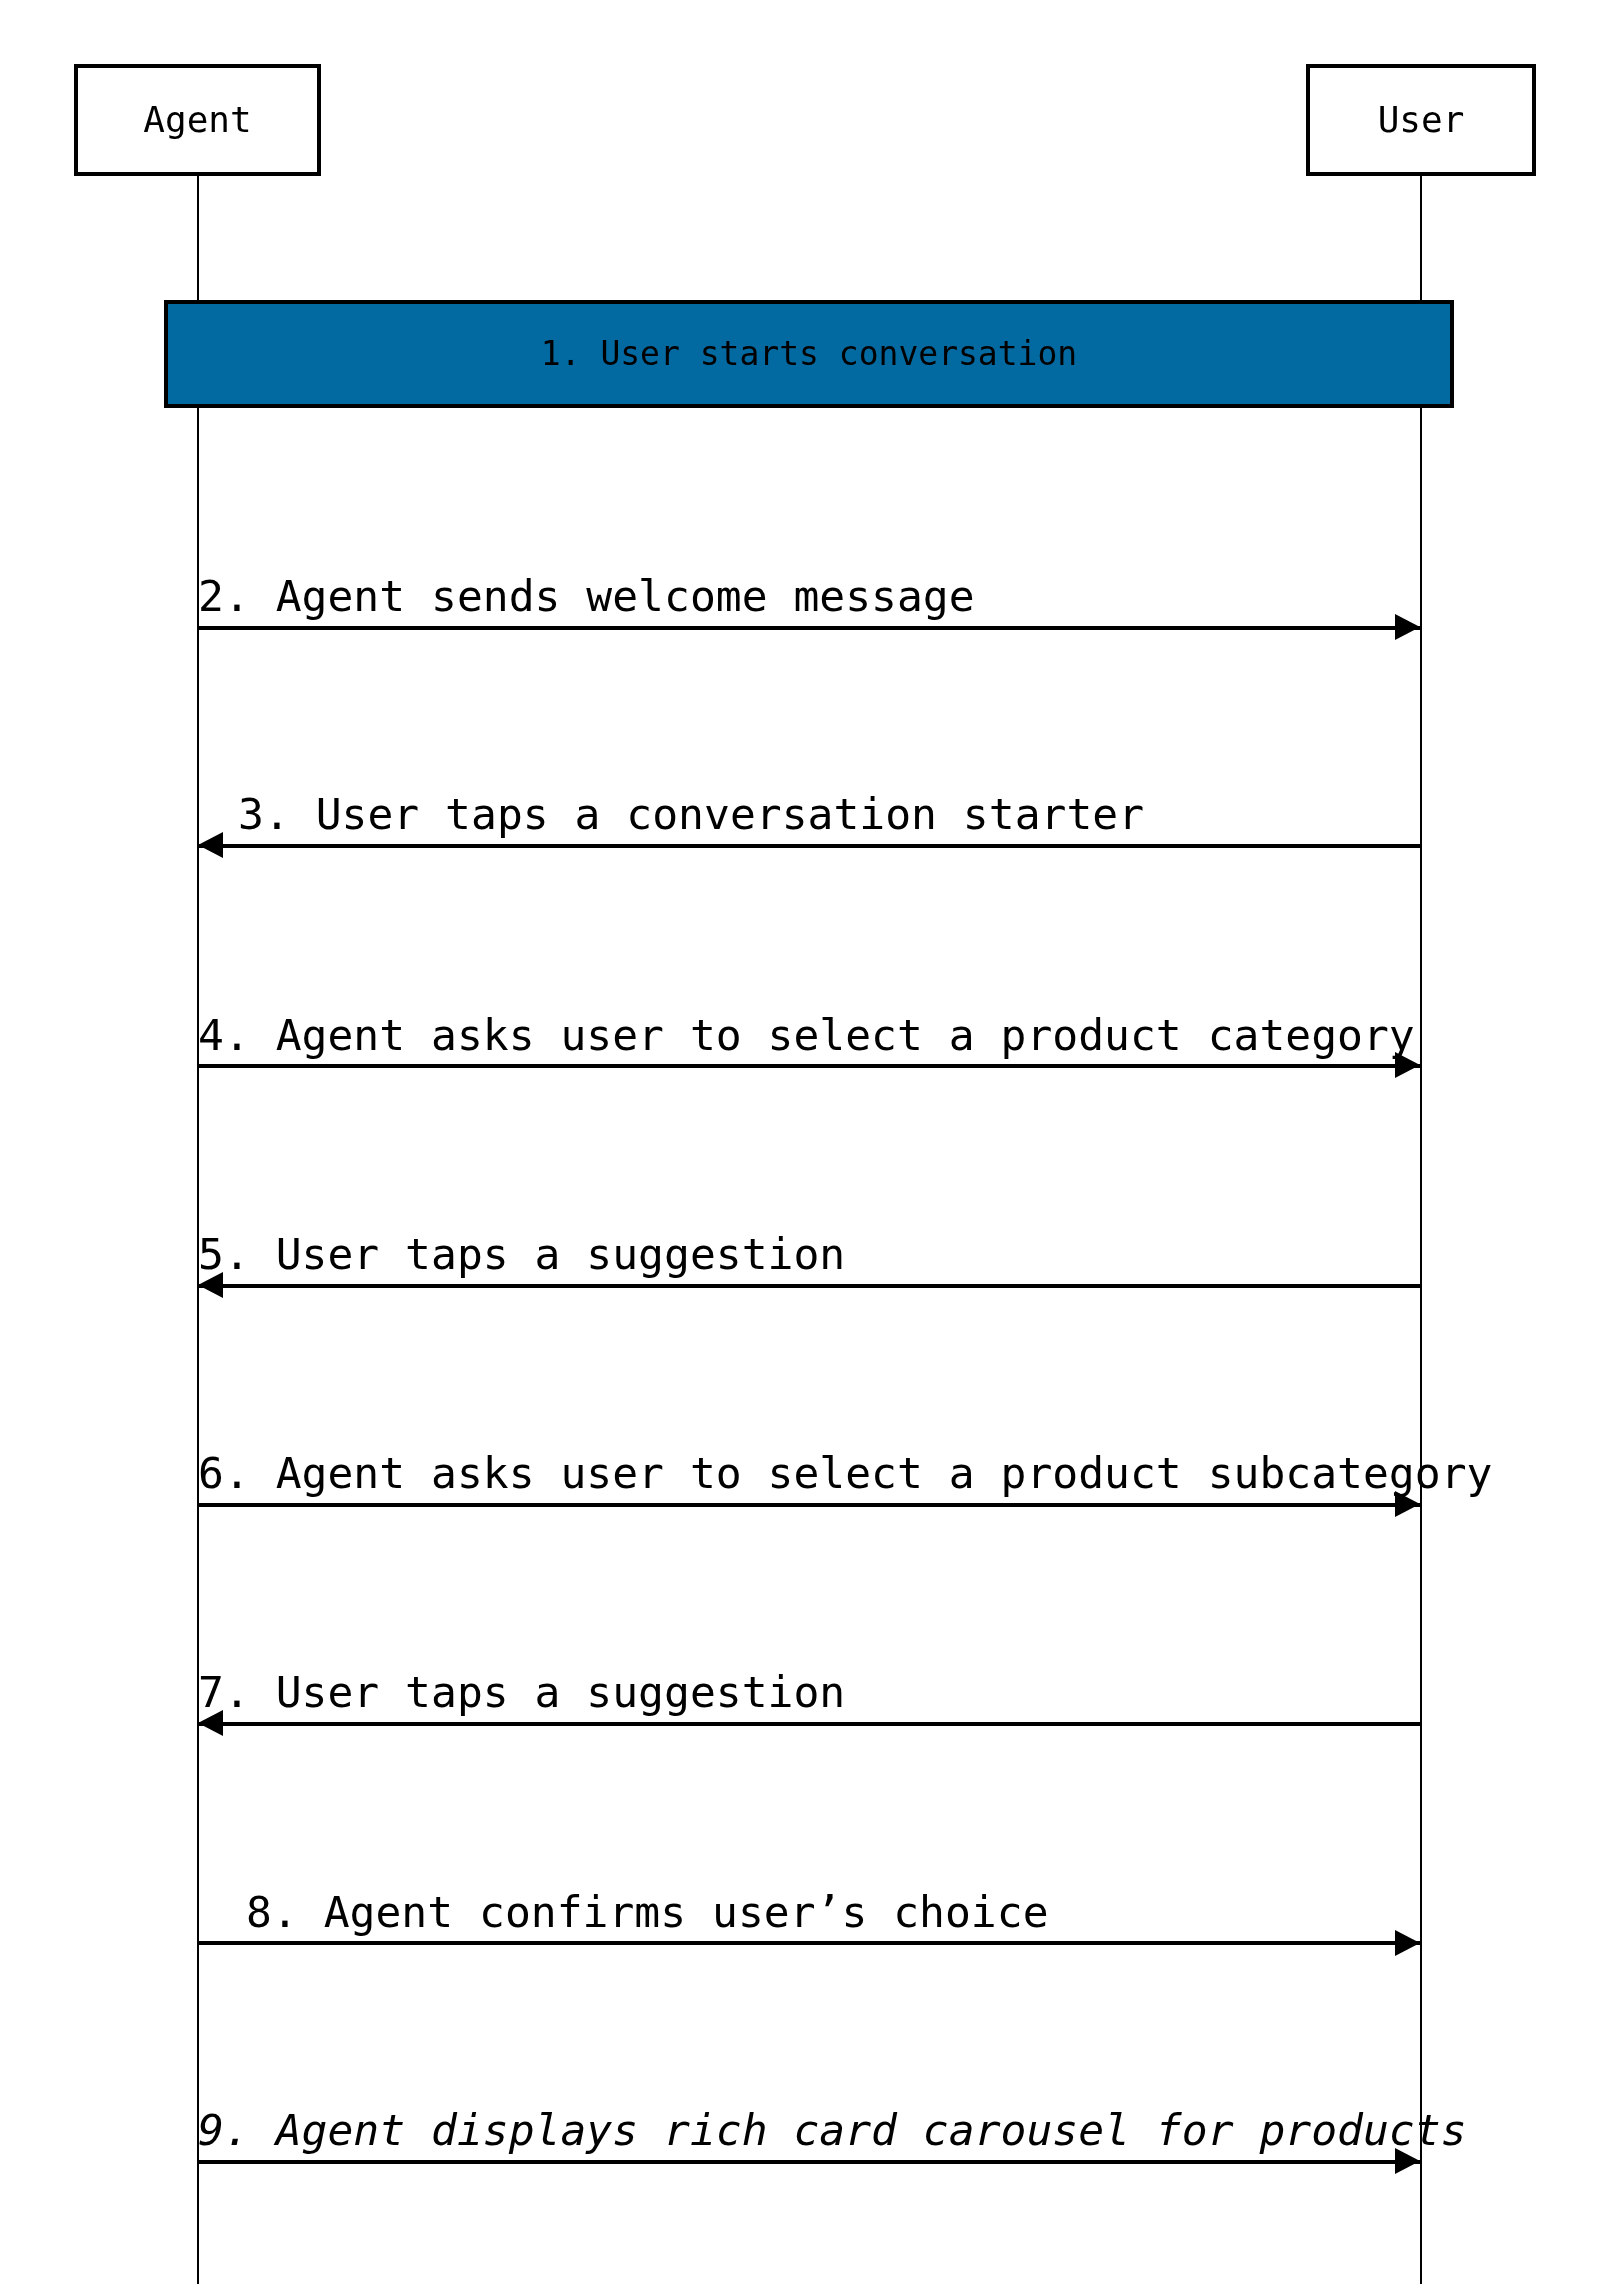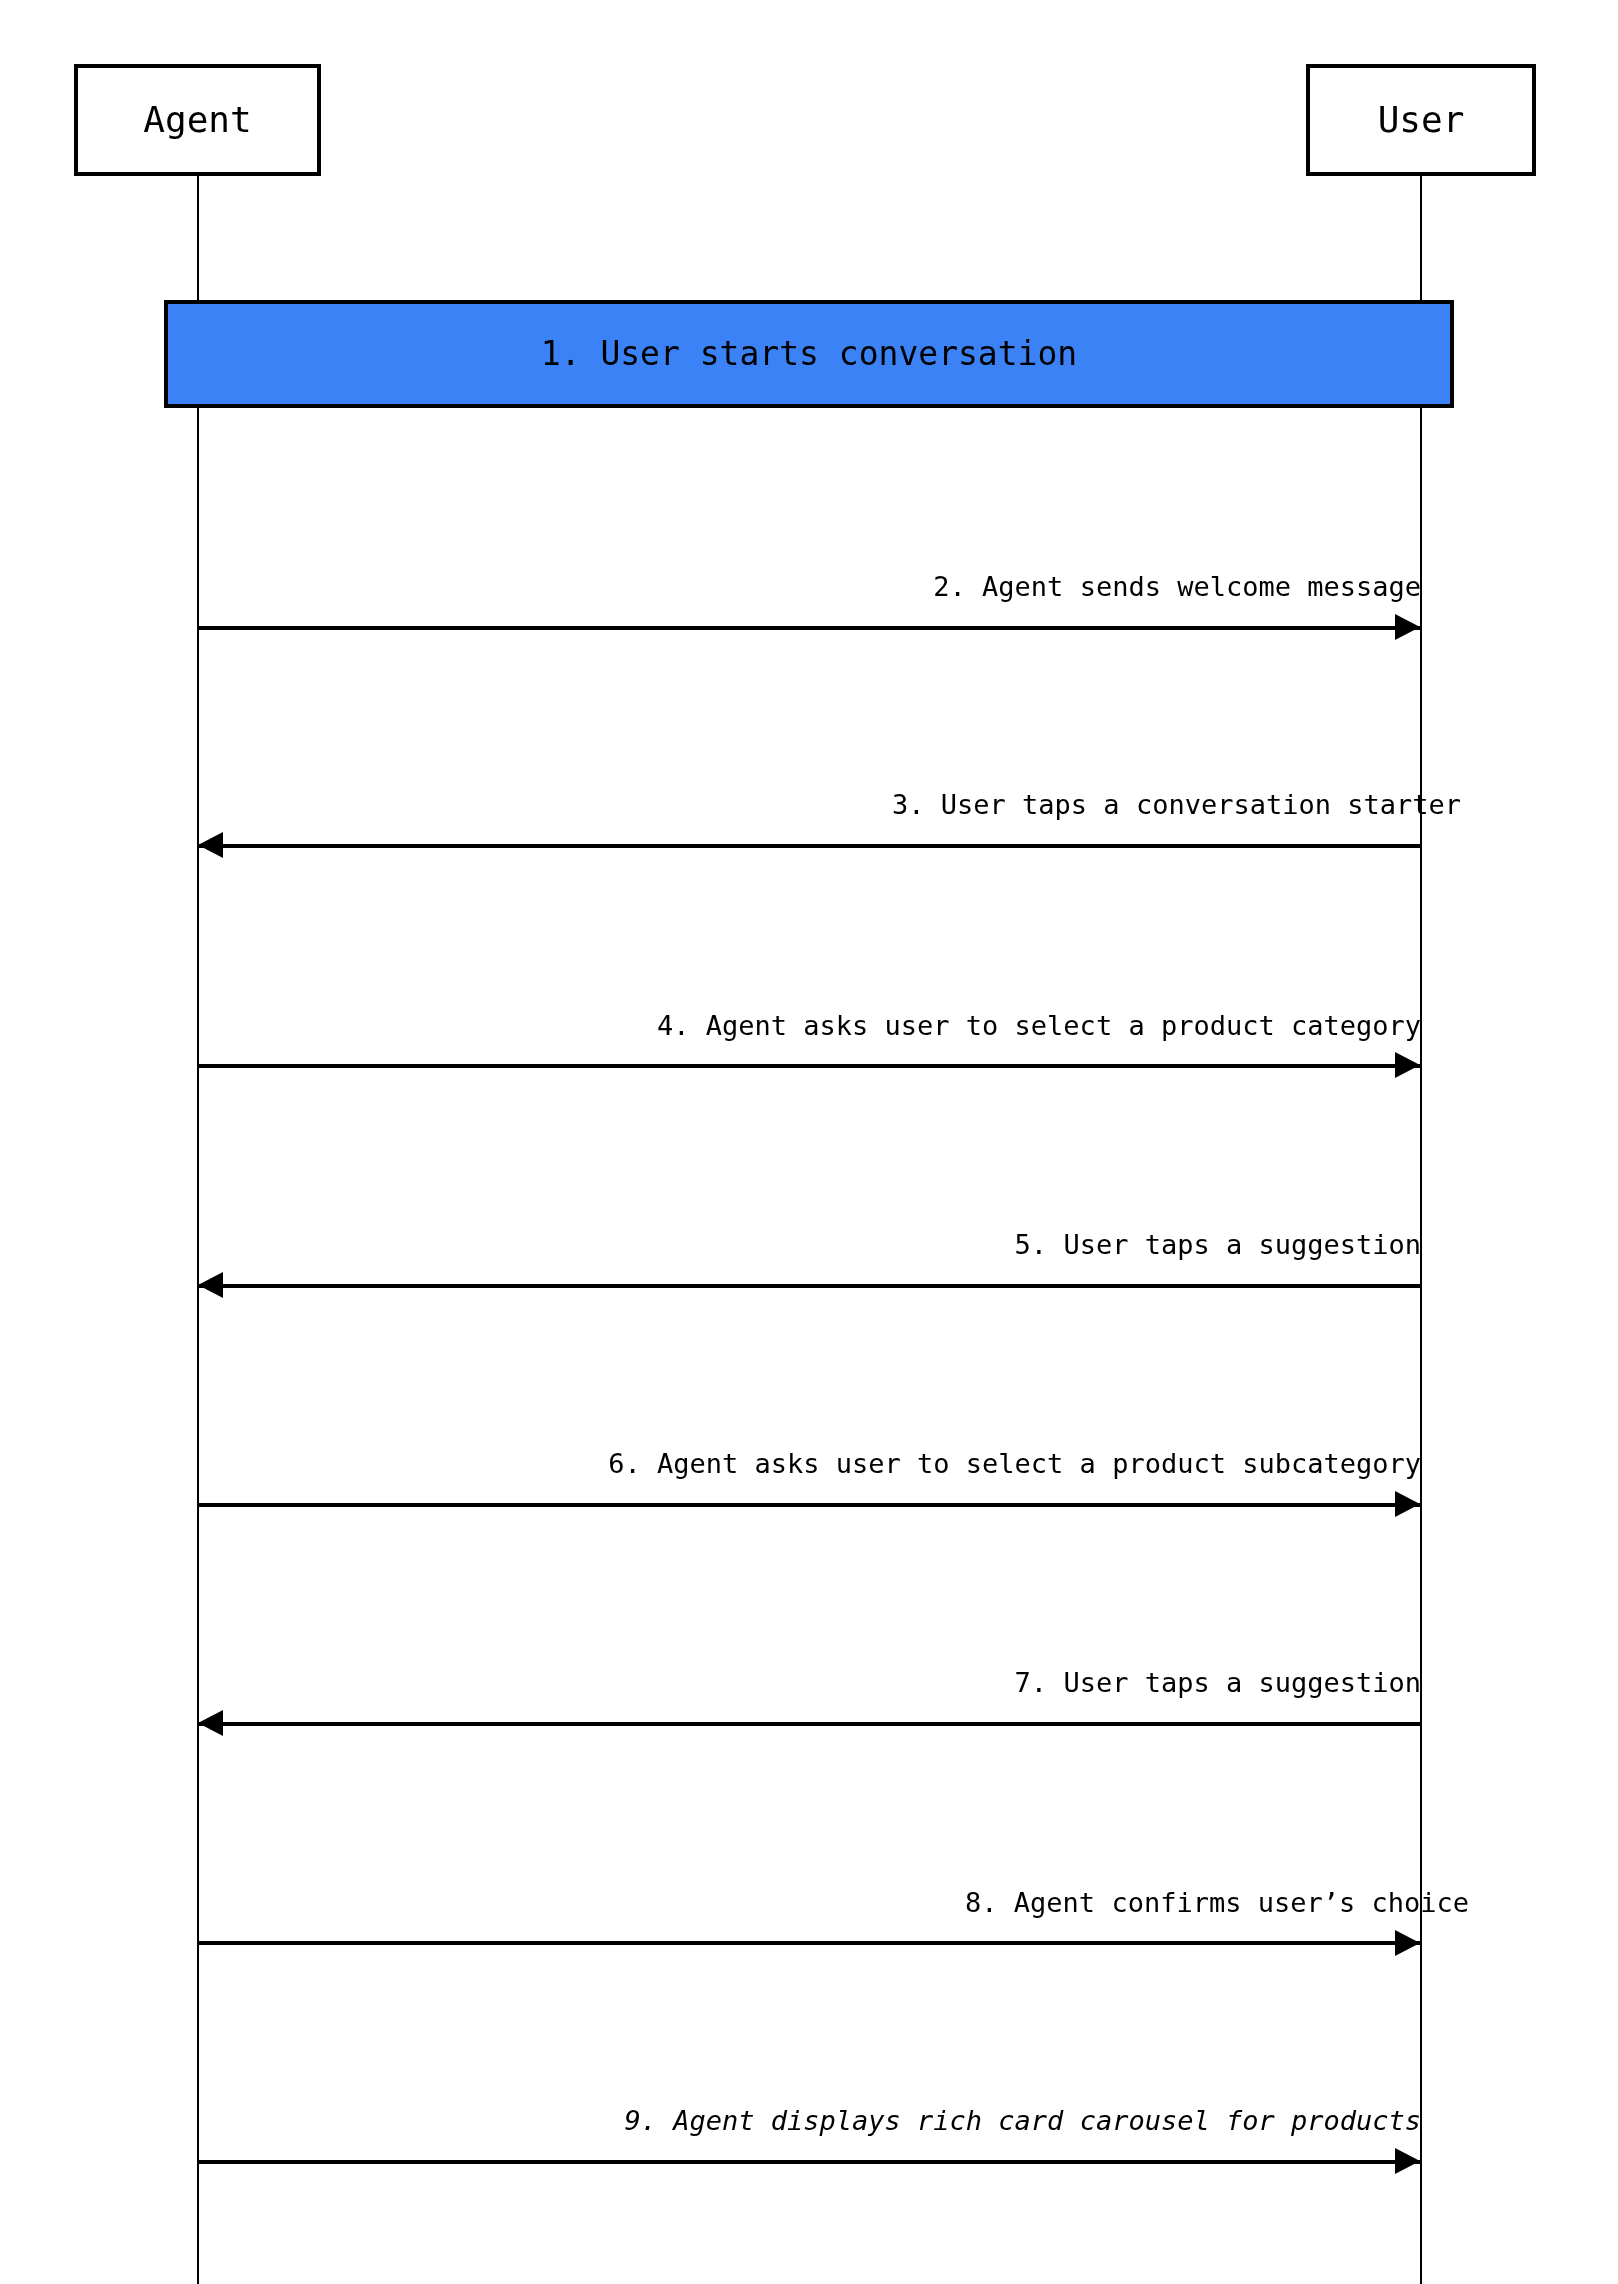--- a/index.html
+++ b/index.html
@@ -38,43 +38,43 @@
     color:#000000;
     letter-spacing:0px;
     white-space:nowrap;
   }
 
   
   .self-box{
     position:absolute;
     box-sizing:border-box;
     border:4.1px solid #000000;
-    background:#3b82f6;
+    background:#0369a1;
     display:flex;
     align-items:center;
     justify-content:center;
   }
   .self-box .msg-label{
     font-size:33px;
     line-height:1.18;
     color:#000000;
     white-space:nowrap;
     text-align:center;
   }
 
   
   .message{
     position:absolute;
   }
   .msg-label{
     position:absolute;
-    font-size:27px;
+    font-size:43px;
     line-height:1.2;
     color:#000000;
-    text-align:right;
+    text-align:left;
     white-space:pre;
     left:0;
     width:100%;
   }
   .msg-line{
     position:absolute;
     height:3.7px;
     background:#000000;
     top:0;
   }

